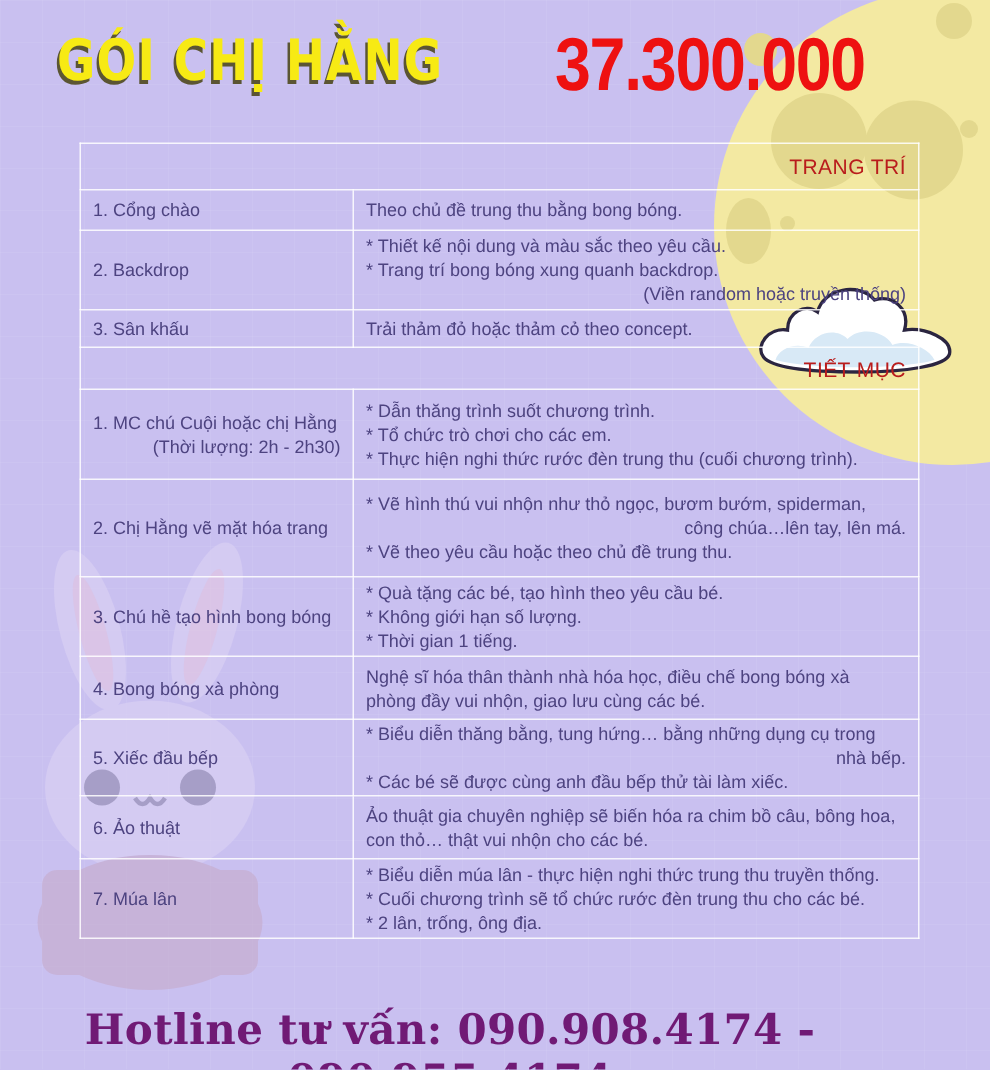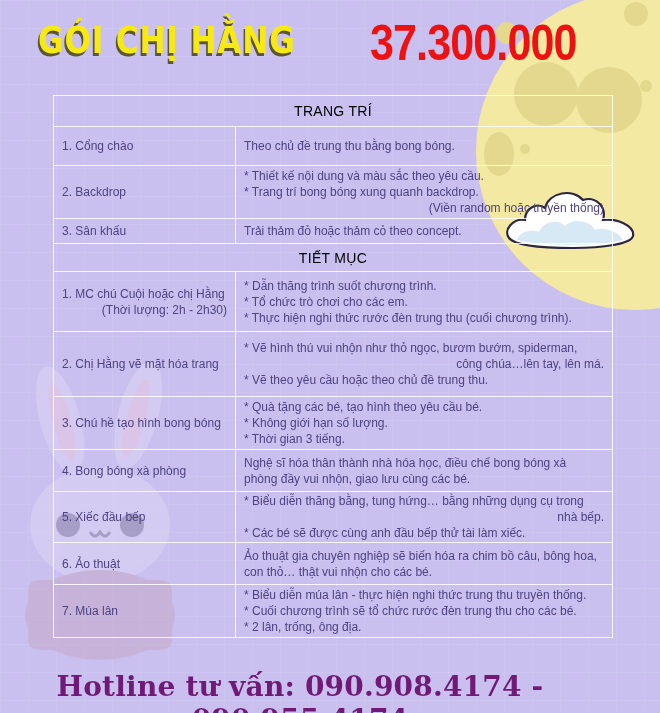--- a/index.html
+++ b/index.html
@@ -52,21 +52,21 @@
     font-size: 12px; line-height: 16px;
     color: #4d4380;
   }
   table.pkg td {
     border: 1.5px solid rgba(255,255,255,0.85);
     vertical-align: middle;
     padding: 0 8px;
   }
   table.pkg td.c1 { width: 182px; padding-left: 8px; }
   table.pkg td.section {
-    text-align: center; color: #000000; font-size: 14px; letter-spacing: 0.3px;
+    text-align: right; color: #b91c1c; font-size: 14px; letter-spacing: 0.3px;
   }
   .line { display: block; white-space: nowrap; }
   .indent { padding-left: 9px; text-align: right; }
 
   .hotline {
     position: absolute; left: 0; width: 600px; top: 670px;
     text-align: center;
     font-family: "DejaVu Serif", serif; font-weight: bold;
     font-size: 28px; color: #701a75; letter-spacing: 0.2px;
   }
@@ -108,21 +108,21 @@
 
 <div class="title">GÓI CHỊ HẰNG</div>
 <div class="price">37.300.000</div>
 
 <table class="pkg">
   <tbody>
 
     <tr style="height:31px">
       <td colspan="2" class="section">TRANG TRÍ</td>
     </tr>
-    <tr style="height:39px">
+    <tr style="height:27px">
       <td class="c1">1. Cổng chào</td>
       <td>
           <span class="line">Theo chủ đề trung thu bằng bong bóng.</span>
         </td>
     </tr>
     <tr style="height:53px">
       <td class="c1">2. Backdrop</td>
       <td>
         <span class="line">* Thiết kế nội dung và màu sắc theo yêu cầu.</span>
         <span class="line">* Trang trí bong bóng xung quanh backdrop.</span>
@@ -156,21 +156,21 @@
         <span class="line">* Vẽ hình thú vui nhộn như thỏ ngọc, bươm bướm, spiderman,</span>
         <span class="line indent">công chúa…lên tay, lên má.</span>
         <span class="line">* Vẽ theo yêu cầu hoặc theo chủ đề trung thu.</span>
       </td>
     </tr>
     <tr style="height:53px">
       <td class="c1">3. Chú hề tạo hình bong bóng</td>
       <td>
         <span class="line">* Quà tặng các bé, tạo hình theo yêu cầu bé.</span>
         <span class="line">* Không giới hạn số lượng.</span>
-        <span class="line">* Thời gian 3 tiếng.</span>
+        <span class="line">* Thời gian 1 tiếng.</span>
       </td>
     </tr>
     <tr style="height:42px">
       <td class="c1">4. Bong bóng xà phòng</td>
       <td>
         <span class="line">Nghệ sĩ hóa thân thành nhà hóa học, điều chế bong bóng xà</span>
         <span class="line">phòng đầy vui nhộn, giao lưu cùng các bé.</span>
       </td>
     </tr>
     <tr style="height:51px">

